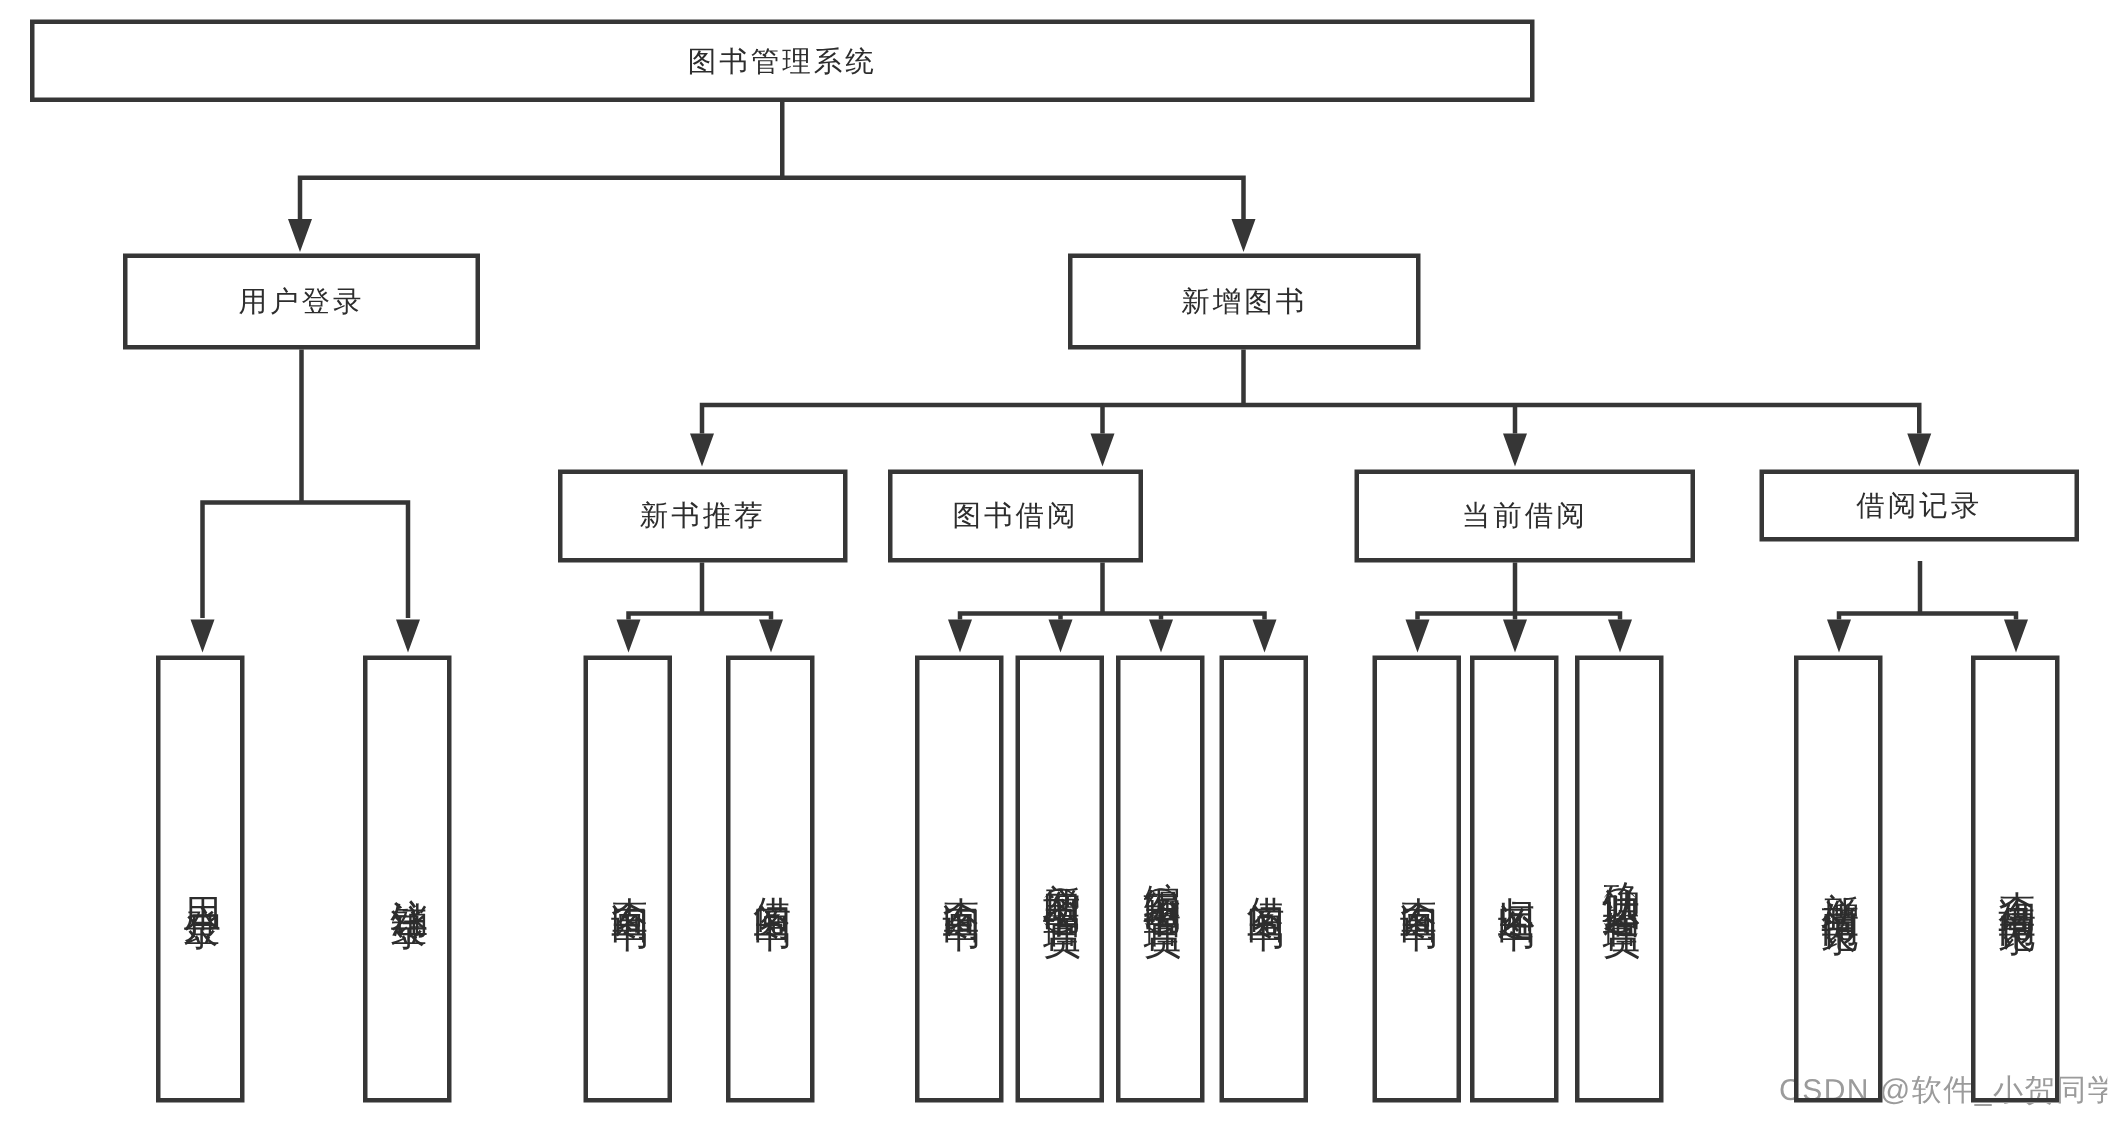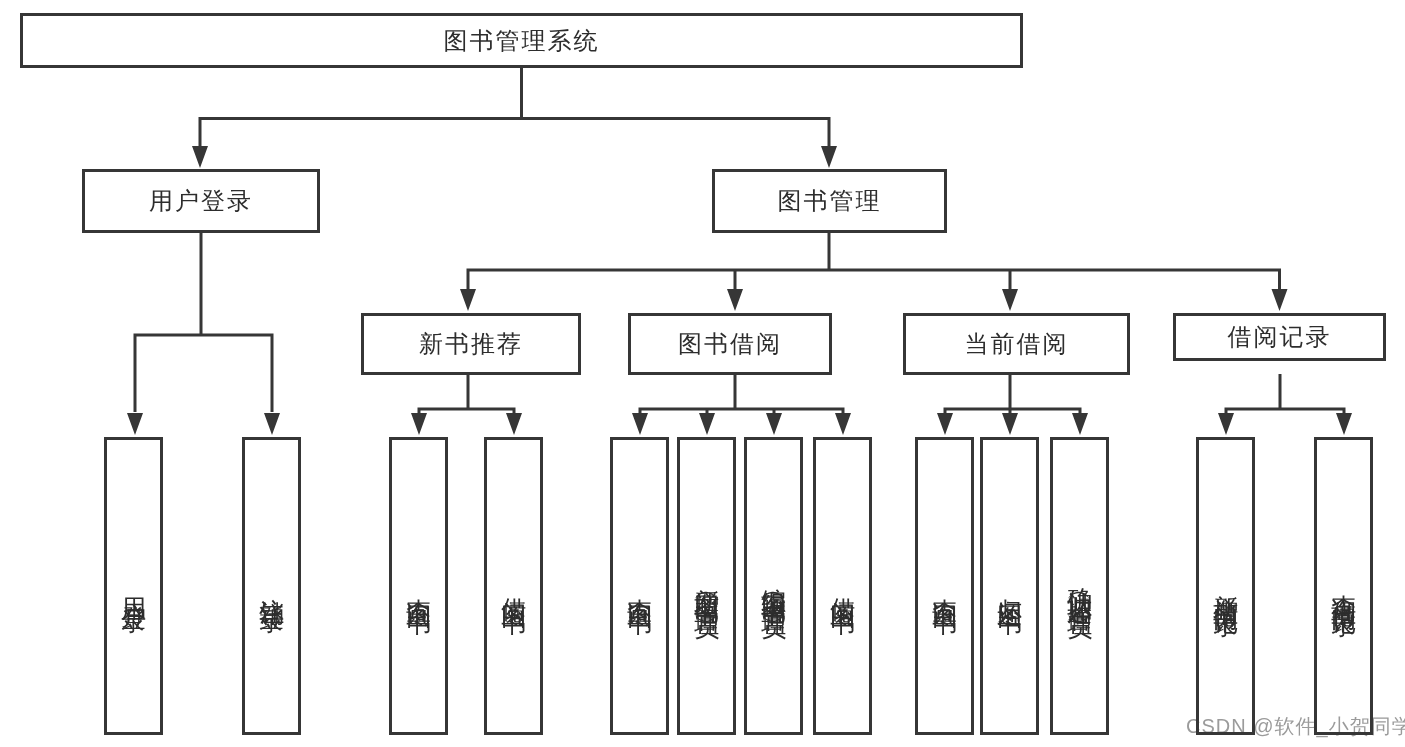--- a/index.html
+++ b/index.html
@@ -27,21 +27,21 @@
     border: 3px solid #363636;
     background: #ffffff;
     color: #2d2d2d;
     display: flex;
     align-items: center;
     justify-content: center;
     text-align: center;
     z-index: 2;
   }
   .node.h {
-    font-size: 24px;
+    font-size: 19px;
     letter-spacing: 2px;
     white-space: nowrap;
   }
   .node.v {
     font-size: 25px;
     letter-spacing: 4px;
     line-height: 1.1;
     writing-mode: vertical-rl;
     text-orientation: mixed;
   }
@@ -113,24 +113,24 @@
              M937 413 L953 413 L945 435 Z
              M1002 413 L1018 413 L1010 435 Z
              M1072 413 L1088 413 L1080 435 Z
              M1218 413 L1234 413 L1226 435 Z
              M1336 413 L1352 413 L1344 435 Z"></path>
   </svg>
 
   <div class="node h" style="left:20px; top:13px; width:1003px; height:55px">图书管理系统</div>
 
   <div class="node h" style="left:82px; top:169px; width:238px; height:64px">用户登录</div>
-  <div class="node h" style="left:712px; top:169px; width:235px; height:64px">图书管理</div>
+  <div class="node h" style="left:712px; top:169px; width:235px; height:64px">新增图书</div>
 
-  <div class="node h" style="left:361px; top:313px; width:220px; height:62px">新书推荐</div>
-  <div class="node h" style="left:628px; top:313px; width:204px; height:62px">图书借阅</div>
+  <div class="node h" style="left:372px; top:313px; width:193px; height:62px">新书推荐</div>
+  <div class="node h" style="left:592px; top:313px; width:170px; height:62px">图书借阅</div>
   <div class="node h" style="left:903px; top:313px; width:227px; height:62px">当前借阅</div>
   <div class="node h" style="left:1173px; top:313px; width:213px; height:48px">借阅记录</div>
 
   <div class="node v" style="left:104px; top:437px; width:59px; height:298px">用户登录</div>
   <div class="node v" style="left:242px; top:437px; width:59px; height:298px">注销登录</div>
 
   <div class="node v" style="left:389px; top:437px; width:59px; height:298px">查询图书</div>
   <div class="node v" style="left:484px; top:437px; width:59px; height:298px">借阅图书</div>
 
   <div class="node v" style="left:610px; top:437px; width:59px; height:298px">查询图书</div>

